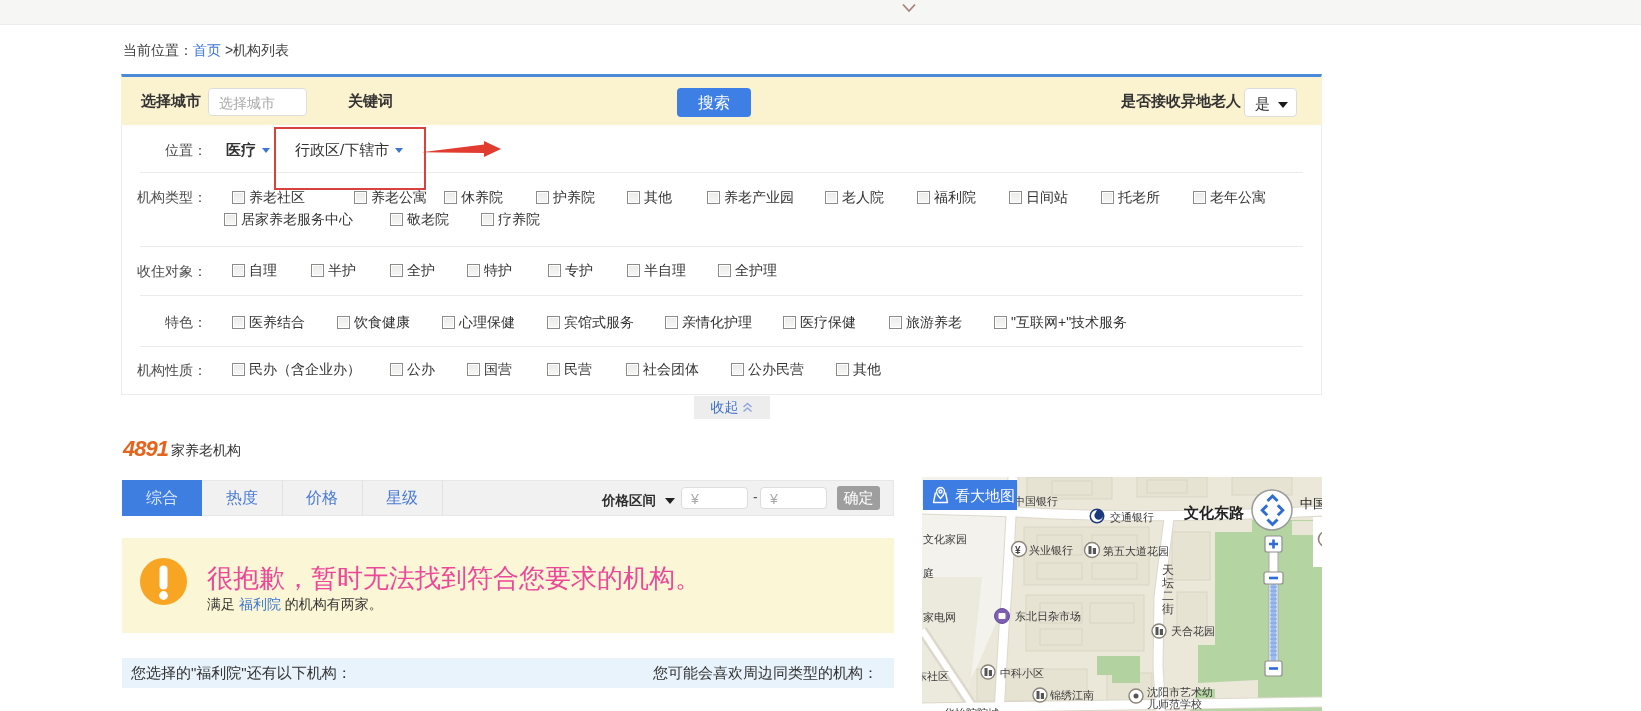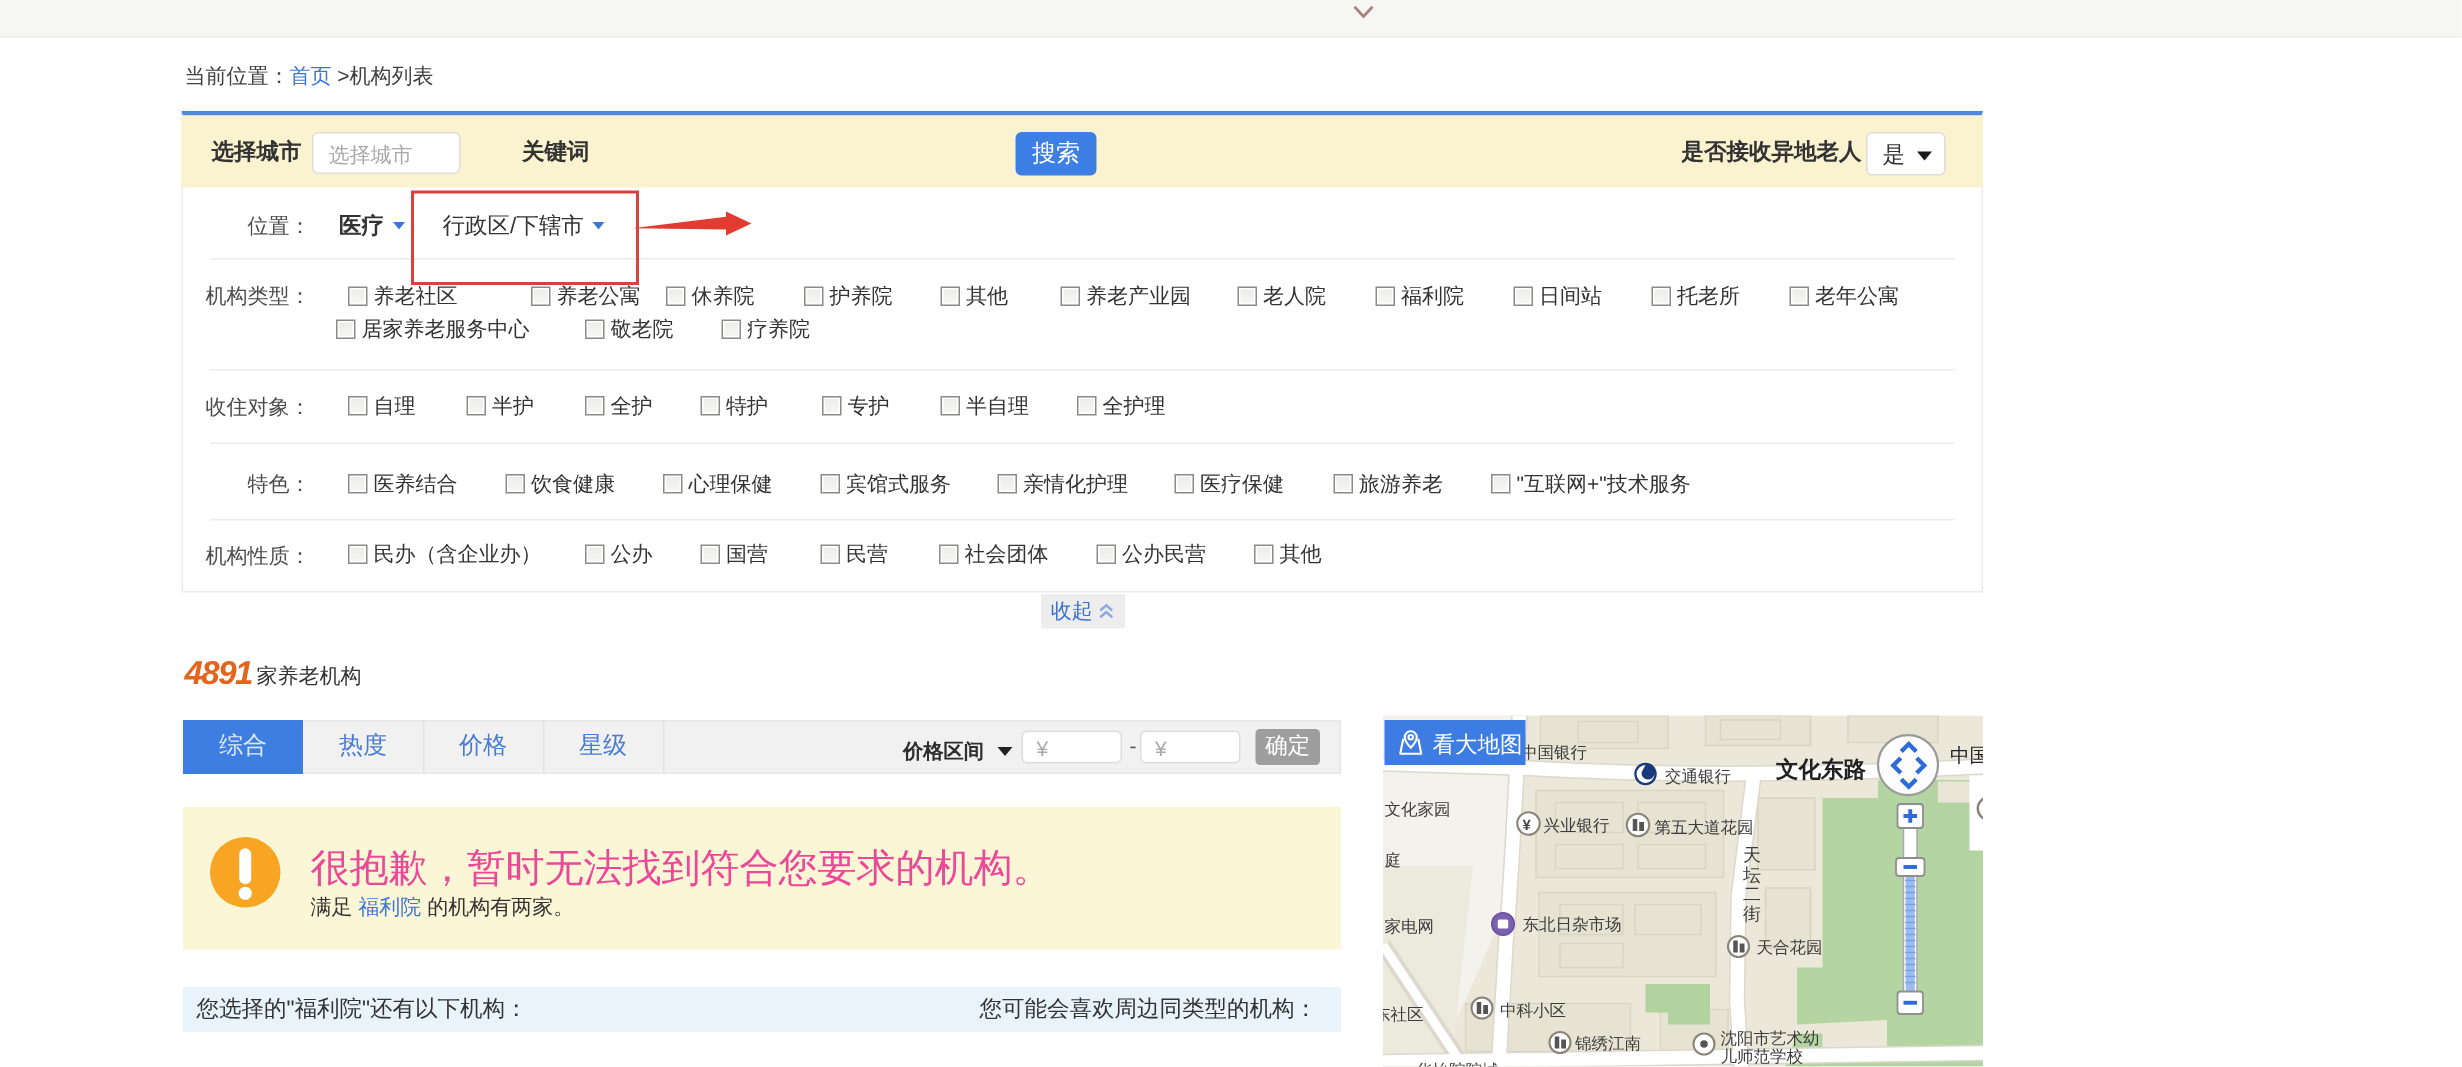--- a/index.html
+++ b/index.html
@@ -8,27 +8,27 @@
   .abs{position:absolute;}
   .topstrip{left:0;top:0;width:1641px;height:24px;background:#f6f6f5;border-bottom:1px solid #ededed;}
   .crumb{left:123px;top:42px;font-size:14px;color:#404040;}
   .crumb a{color:#3d77d6;text-decoration:none;}
   
   .panel{left:121px;top:74px;width:1201px;height:321px;border-top:3px solid #4b8ad8;background:#fff;border-left:1px solid #ececec;border-right:1px solid #ececec;border-bottom:1px solid #ececec;box-sizing:border-box;}
   .yellowhead{left:121px;top:77px;width:1201px;height:48px;background:#fbf3d0;}
   .blabel{font-size:15px;font-weight:bold;color:#333;}
   .inp{background:#fff;border:1px solid #ddd;border-radius:4px;box-sizing:border-box;}
   .ph{color:#a9a9a9;font-size:14px;}
-  .searchbtn{left:677px;top:88px;width:54px;height:29px;background:#3e7fe6;border-radius:4px;color:#fff;font-size:16px;text-align:center;line-height:29px;}
+  .searchbtn{left:677px;top:88px;width:74px;height:29px;background:#3e7fe6;border-radius:4px;color:#fff;font-size:16px;text-align:center;line-height:29px;}
   .rowlabel{font-size:14px;color:#4c4c4c;width:120px;left:87px;text-align:right;}
   .sep{left:140px;width:1163px;height:0;border-top:1px solid #ebebeb;}
   .cb{display:inline-block;width:11px;height:11px;border:1px solid #8b8b8b;background:linear-gradient(#ebebe9,#f7f7f5);box-shadow:inset 0 0 0 1px #fff;vertical-align:-2px;margin-right:4px;}
   .ci{font-size:14px;color:#333;white-space:nowrap;}
   .tri{display:inline-block;width:0;height:0;border-left:4.5px solid transparent;border-right:4.5px solid transparent;border-top:5.5px solid #3d77d6;vertical-align:2px;margin-left:6px;}
-  .collapse{left:694px;top:396px;width:56px;height:23px;background:#ededed;color:#3d6fcb;font-size:14px;text-align:center;line-height:23px;}
+  .collapse{left:694px;top:396px;width:76px;height:23px;background:#ededed;color:#3d6fcb;font-size:14px;text-align:center;line-height:23px;}
   .num{left:123px;top:436px;font-size:22px;font-weight:bold;font-style:italic;color:#e4641c;letter-spacing:-1px;}
   .numtail{left:171px;top:442px;font-size:14px;color:#333;}
   .tabbar{left:122px;top:480px;width:772px;height:36px;background:#f1f1f1;border:1px solid #e7e7e7;box-sizing:border-box;}
   .tab{top:480px;height:36px;line-height:36px;width:80px;text-align:center;font-size:16px;color:#4a7bd4;}
   .tabact{background:#3e7ee0;color:#dce9fc;}
   .tdiv{top:481px;height:34px;width:0;border-left:1px solid #e2e2e2;}
   .pricelab{left:602px;top:492px;font-size:13.5px;font-weight:bold;color:#2e2e2e;}
   .btri{display:inline-block;width:0;height:0;border-left:5px solid transparent;border-right:5px solid transparent;border-top:6px solid #222;vertical-align:1px;margin-left:9px;}
   .pinp{width:67px;height:22px;top:487px;}
   .okbtn{left:837px;top:486px;width:43px;height:24px;background:#9e9e9e;border-radius:3px;color:#fff;font-size:15px;text-align:center;line-height:24px;}

